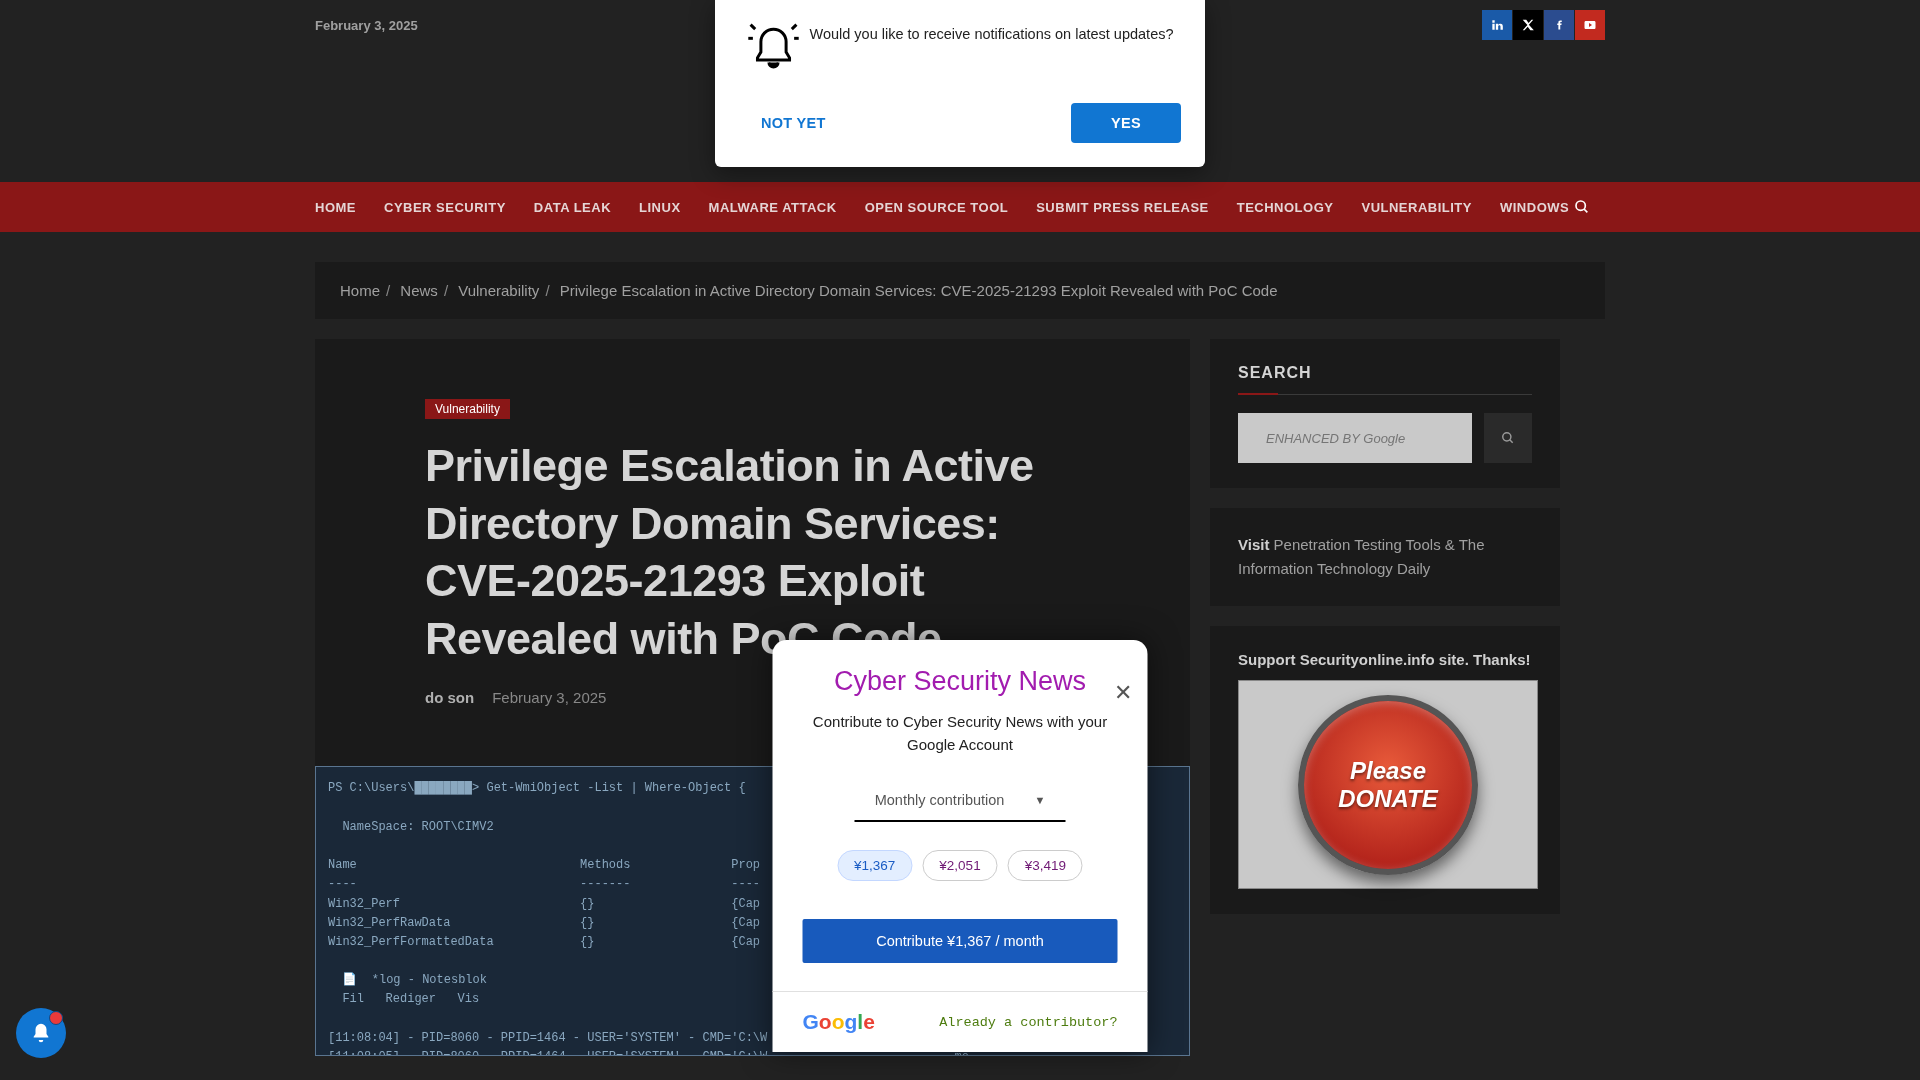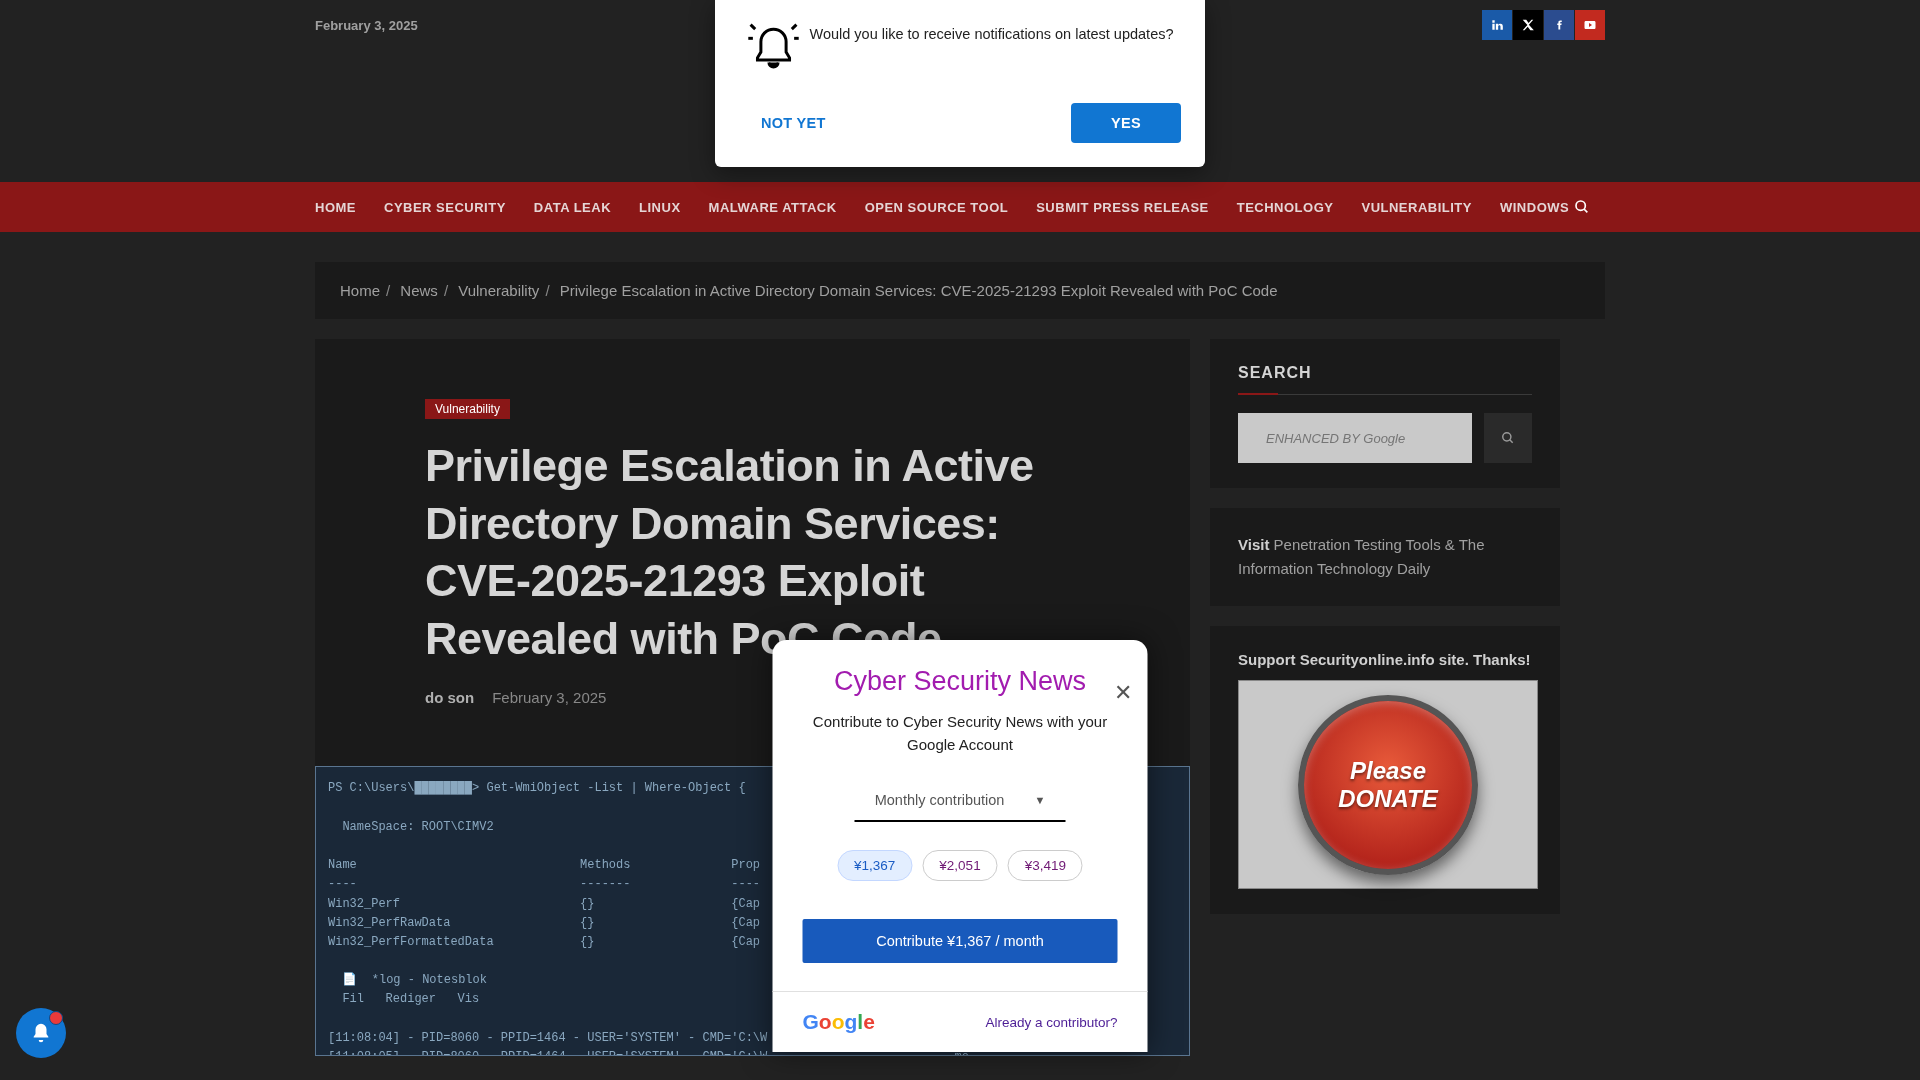--- a/index.html
+++ b/index.html
@@ -385,23 +385,24 @@
       font-size: 21px;
       font-weight: 600;
     }
     .goog-logo .g1 { color: #4285f4; }
     .goog-logo .g2 { color: #ea4335; }
     .goog-logo .g3 { color: #fbbc05; }
     .goog-logo .g4 { color: #4285f4; }
     .goog-logo .g5 { color: #34a853; }
     .goog-logo .g6 { color: #ea4335; }
     .contrib-already {
-      color: #4c1d95;
+      color: #4d7c0f;
       font-size: 13.5px;
       cursor: pointer;
+      font-family: Liberation Mono, monospace;
     }
     
     
     .bell-bubble {
       position: absolute;
       bottom: 22px;
       left: 16px;
       width: 50px;
       height: 50px;
       background: #1176d2;

